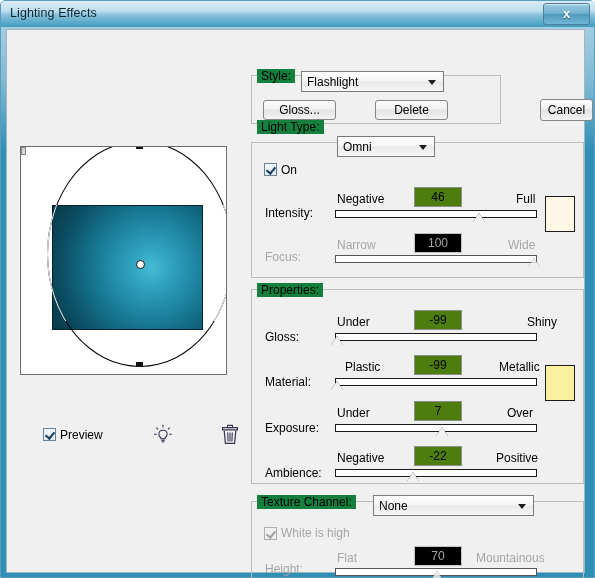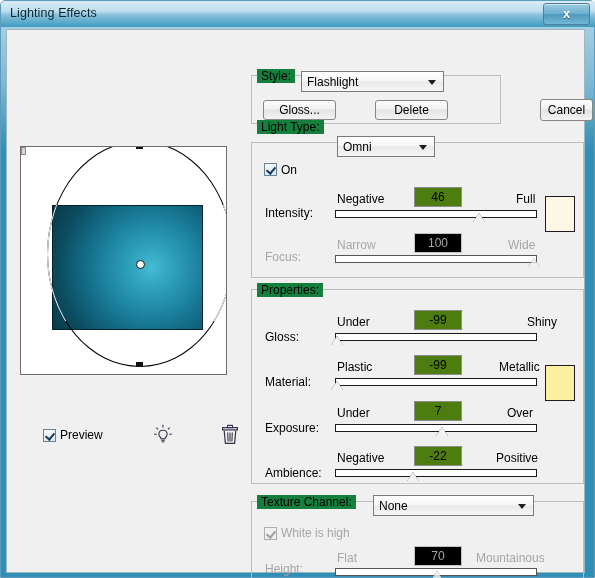--- a/index.html
+++ b/index.html
@@ -138,21 +138,21 @@
     border-radius: 50%;
     background: #ffffff;
     border: 1px solid #111111;
     box-sizing: border-box;
   }
 
   
   #preview-check {
     position: absolute;
     left: 18px; top: 398px;
-    display: flex; align-items: center; gap: 4px;
+    display: flex; align-items: flex-start; gap: 4px;
     cursor: pointer;
     padding-left: 18px;
   }
   #bulb-icon {
     position: absolute;
     left: 145px; top: 394px;
     width: 22px; height: 22px;
     cursor: pointer;
   }
   #trash-icon {
@@ -409,21 +409,21 @@
     <div class="legend" style="left:250px; top:253px;">Properties:</div>
 
     <div class="row-label" style="left:258px; top:300px;">Gloss:</div>
     <div class="end-label" style="left:330px; top:285px;">Under</div>
     <div class="end-label" style="left:500px; top:285px;margin-left:20px;">Shiny</div>
     <div class="numbox" style="left:407px; top:280px;">-99</div>
     <div class="track" style="left:328px; top:303px; width:202px;"></div>
     <div class="thumb" style="left:324px; top:306px;"></div>
 
     <div class="row-label" style="left:258px; top:345px;">Material:</div>
-    <div class="end-label" style="left:330px; top:330px;">Plastic</div>
+    <div class="end-label" style="left:338px; top:330px;">Plastic</div>
     <div class="end-label" style="left:492px; top:330px;">Metallic</div>
     <div class="numbox" style="left:407px; top:325px;">-99</div>
     <div class="track" style="left:328px; top:348px; width:202px;"></div>
     <div class="thumb" style="left:324px; top:351px;"></div>
 
     <div class="row-label" style="left:258px; top:391px;">Exposure:</div>
     <div class="end-label" style="left:330px; top:376px;">Under</div>
     <div class="end-label" style="left:500px; top:376px;">Over</div>
     <div class="numbox" style="left:407px; top:371px;">7</div>
     <div class="track" style="left:328px; top:394px; width:202px;"></div>

